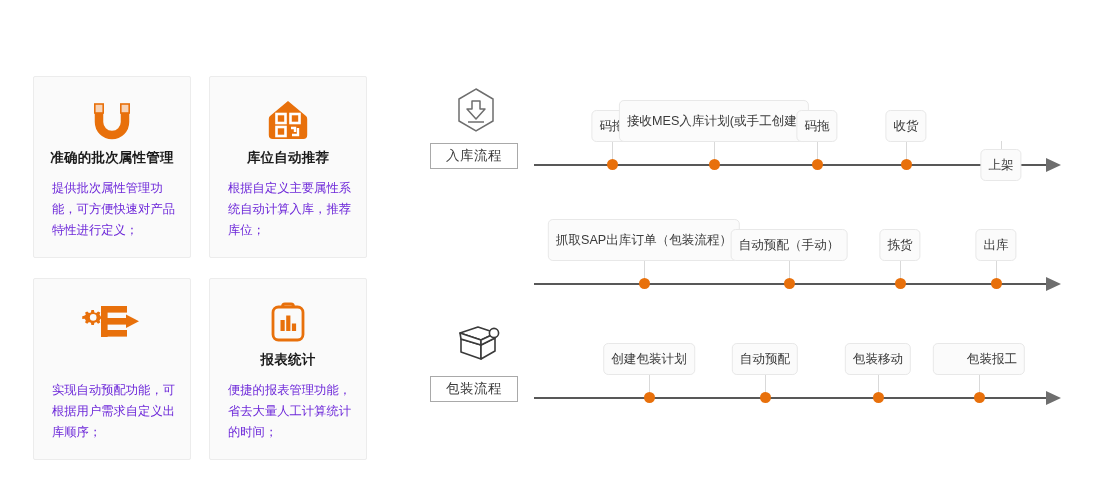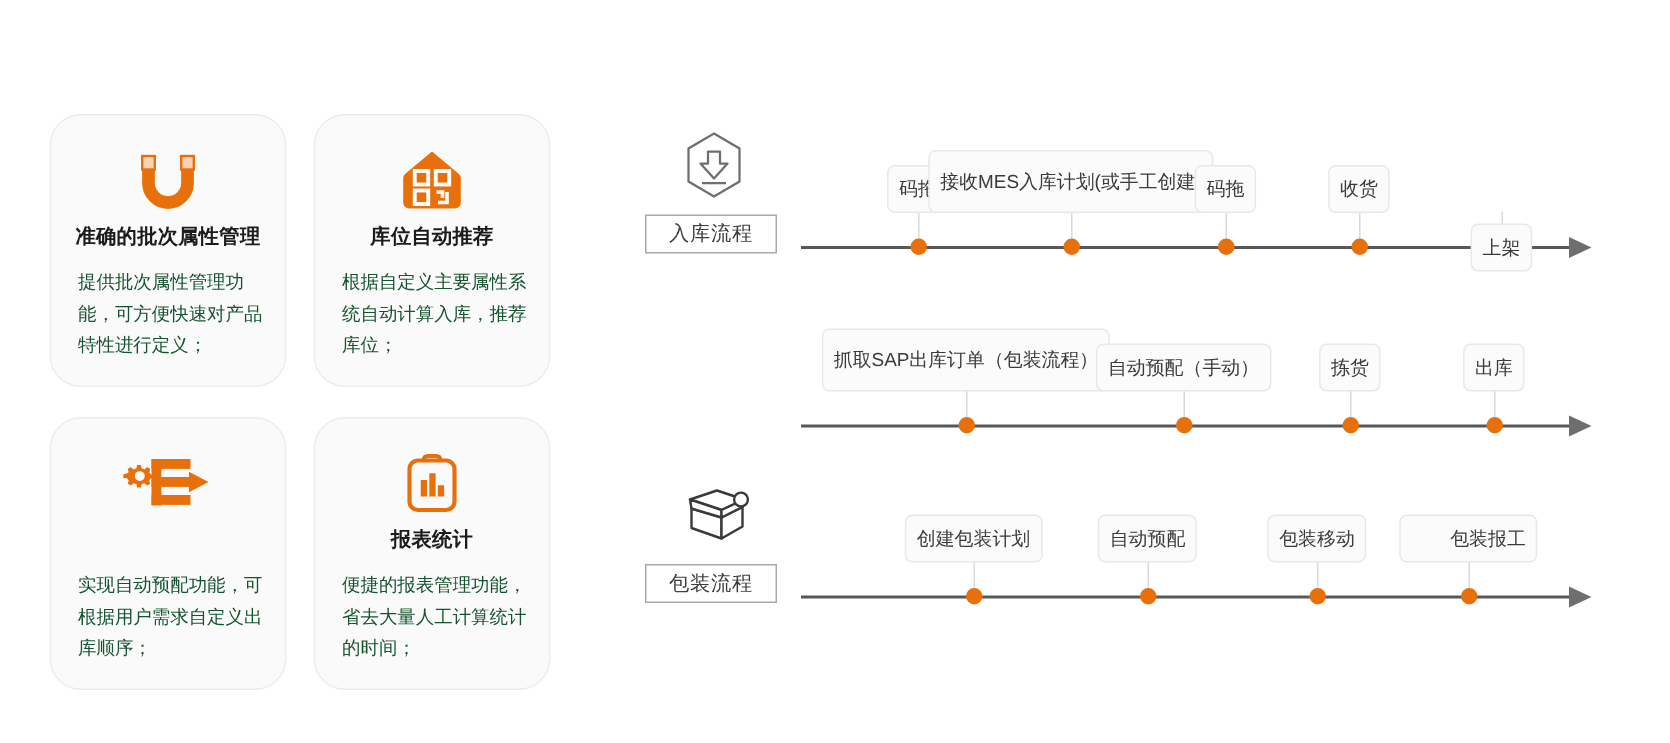--- a/index.html
+++ b/index.html
@@ -22,21 +22,21 @@
     top: 76px;
     width: 362px;
     height: 384px;
   }
   .card {
     position: absolute;
     width: 158px;
     height: 182px;
     background: #fafafa;
     border: 1px solid #ececec;
-    border-radius: 21px;
+    border-radius: 2px;
     box-sizing: border-box;
   }
   .card.c0 { left: 0;     top: 0;   }
   .card.c1 { left: 176px; top: 0;   }
   .card.c2 { left: 0;     top: 202px; }
   .card.c3 { left: 176px; top: 202px; }
 
   .card-icon {
     position: absolute;
     top: 17px;
@@ -58,21 +58,21 @@
     color: #1b1b1b;
     letter-spacing: 0.2px;
   }
   .card-desc {
     position: absolute;
     top: 101px;
     left: 18px;
     right: 14px;
     font-size: 12.3px;
     line-height: 21px;
-    color: #14532d;
+    color: #6d28d9;
     text-align: left;
   }
 
   
   #flows-panel {
     position: absolute;
     left: 430px;
     top: 86px;
     width: 660px;
     height: 340px;

